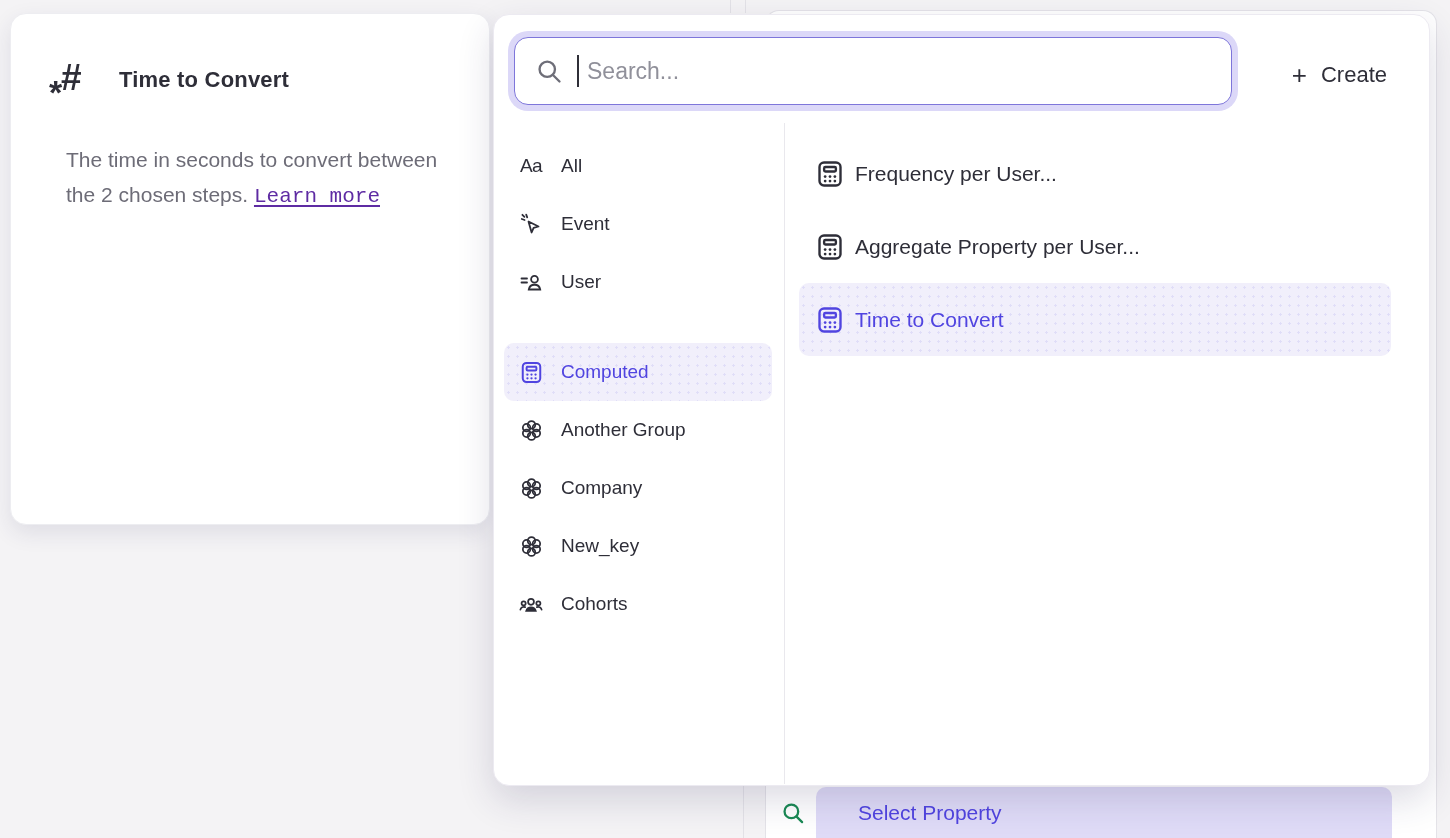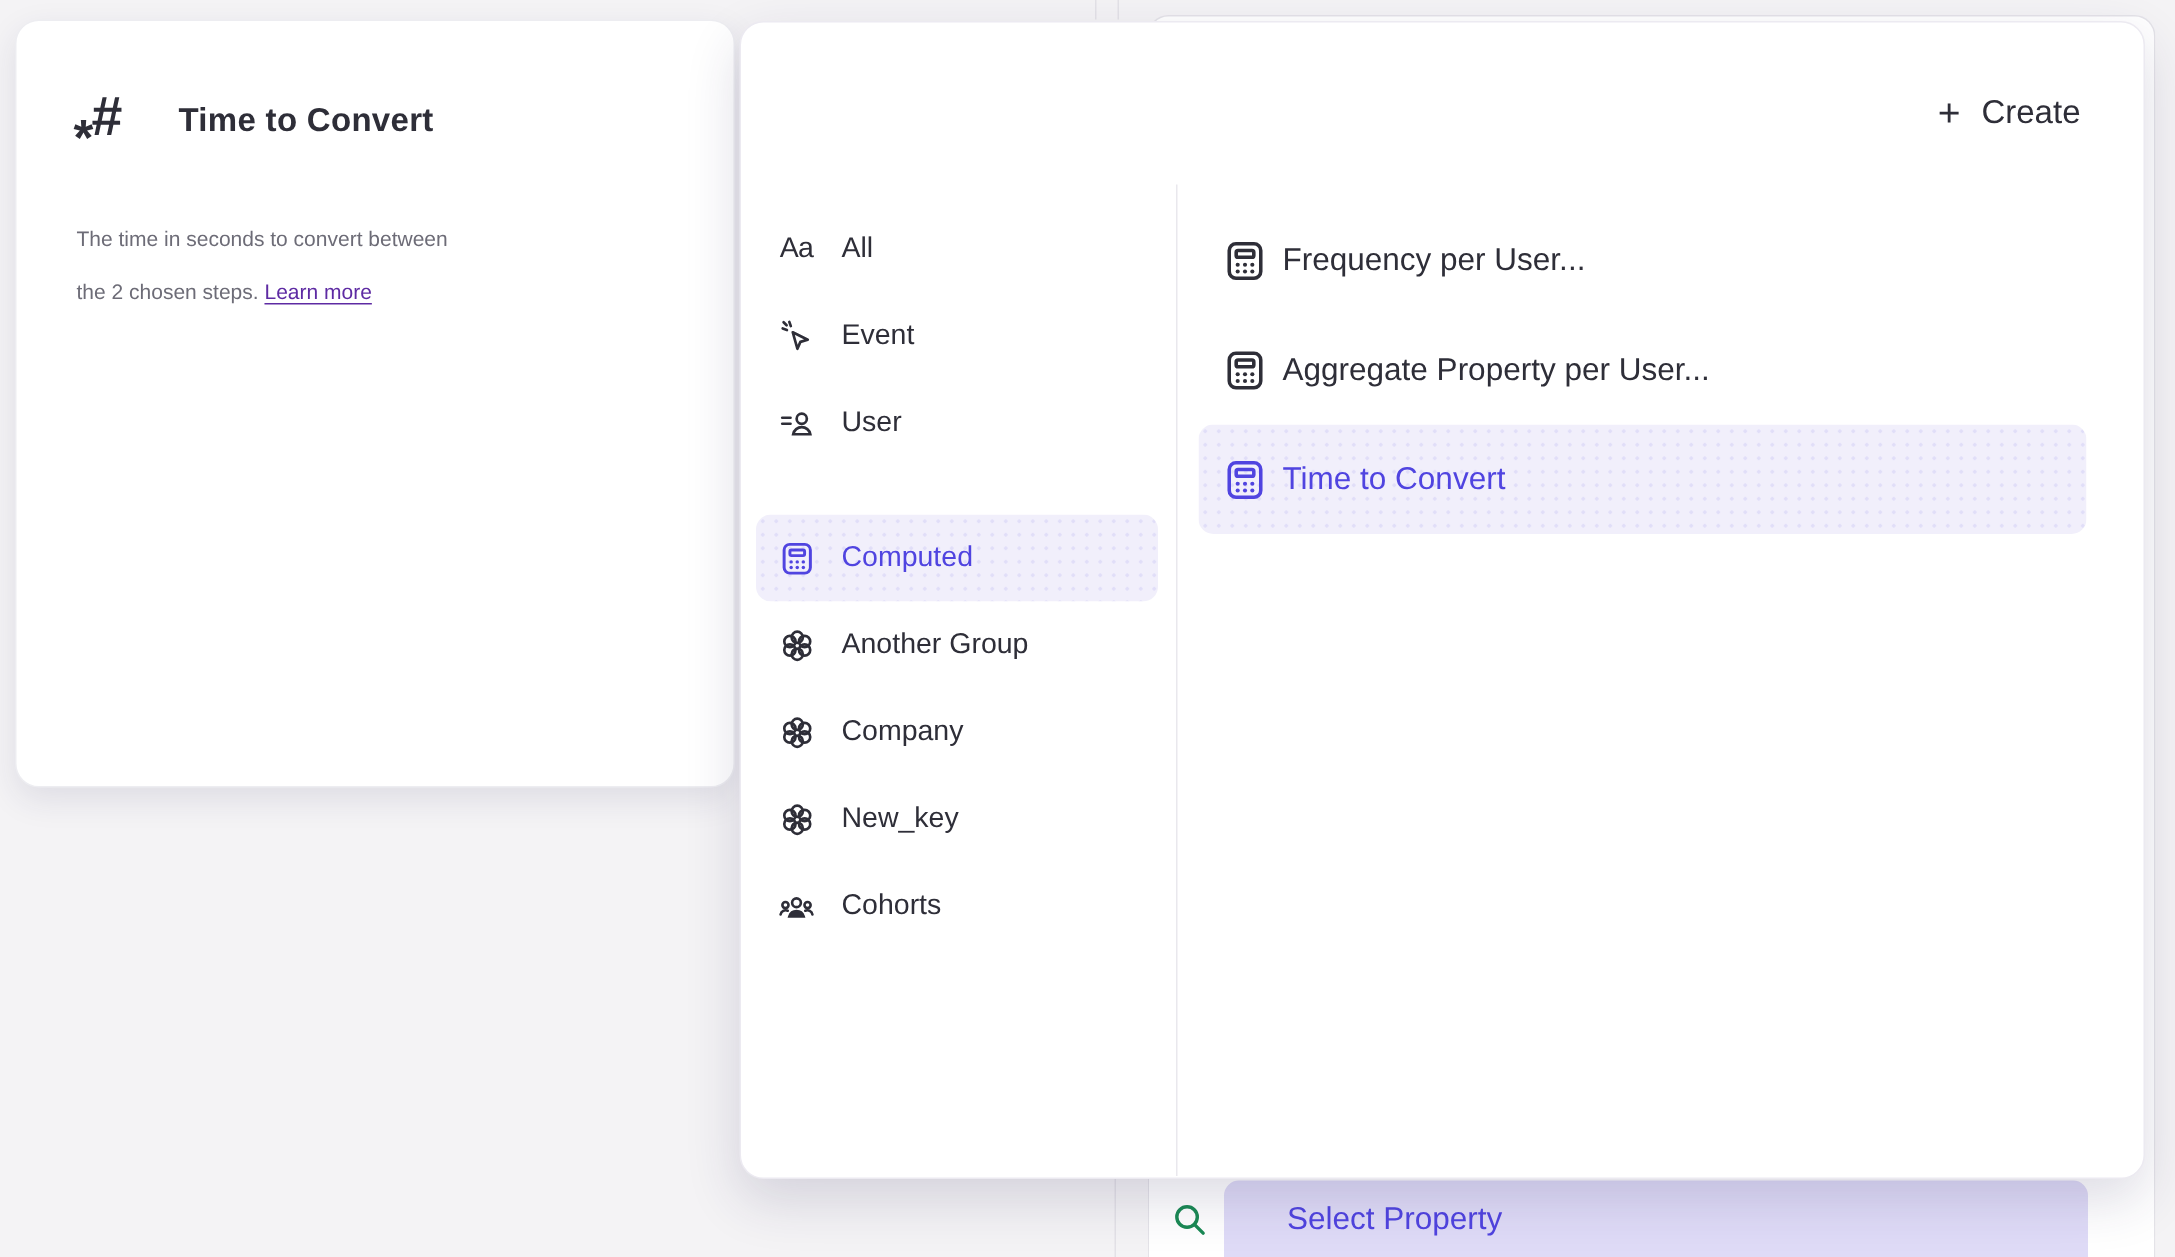--- a/index.html
+++ b/index.html
@@ -47,24 +47,24 @@
   .hash-glyph {
     position: absolute; left: 6px; top: 0;
     font-size: 37px; font-weight: 700; color: #2e2e38; line-height: 40px;
   }
   .asterisk-glyph {
     position: absolute; left: -6px; top: 17px;
     font-size: 34px; font-weight: 700; color: #2e2e38; line-height: 34px;
   }
   .card-title { font-size: 22px; font-weight: 700; color: #2e2e38; letter-spacing: .2px; }
   .card-desc {
-    padding: 40px 44px 0 40px;
-    font-size: 14px; line-height: 35px; color: #6d6c77;
-  }
-  .learn-more { color: #5e2ba3; text-decoration: underline; text-underline-offset: 3px; }
+    padding: 40px 44px 0 55px;
+    font-size: 21px; line-height: 35px; color: #6d6c77;
+  }
+  .learn-more { color: #5e2ba3; text-decoration: underline; text-underline-offset: 3px; font-family: Liberation Mono, monospace; }
 
   
   .dropdown {
     position: absolute; left: 493px; top: 14px; width: 937px; height: 772px;
     background: #fff; border: 1px solid #eceaf1; border-radius: 16px;
     box-shadow: 0 14px 36px rgba(42, 36, 84, 0.16);
   }
   .search-halo {
     position: absolute; left: 14px; top: 16px; width: 730px; height: 80px;
     background: #dcd8f8; border-radius: 20px; padding: 6px;
@@ -157,20 +157,32 @@
     </div>
     <p class="card-desc">
       <span>The time in seconds to convert between</span><br>
       <span>the 2 chosen steps.</span>
       <a class="learn-more" href="#">Learn more</a>
     </p>
   </div>
 
   <div class="dropdown">
 
+    <div class="search-halo">
+      <div class="search-input">
+        <span class="search-glyph">
+          <svg width="28" height="28" viewBox="0 0 24 24" fill="none" stroke="currentColor" stroke-width="2" stroke-linecap="round">
+            <circle cx="10.5" cy="10.5" r="6.6"></circle>
+              <line x1="15.6" y1="15.6" x2="21" y2="21"></line>
+          </svg>
+        </span>
+        <span class="caret"></span>
+        <span class="placeholder">Search...</span>
+      </div>
+    </div>
 
     <button class="create-btn">
       <span class="plus-glyph">+</span>
       <span>Create</span>
     </button>
 
     <div class="cat-list">
 
       <div class="cat-item">
         <span class="ico">

